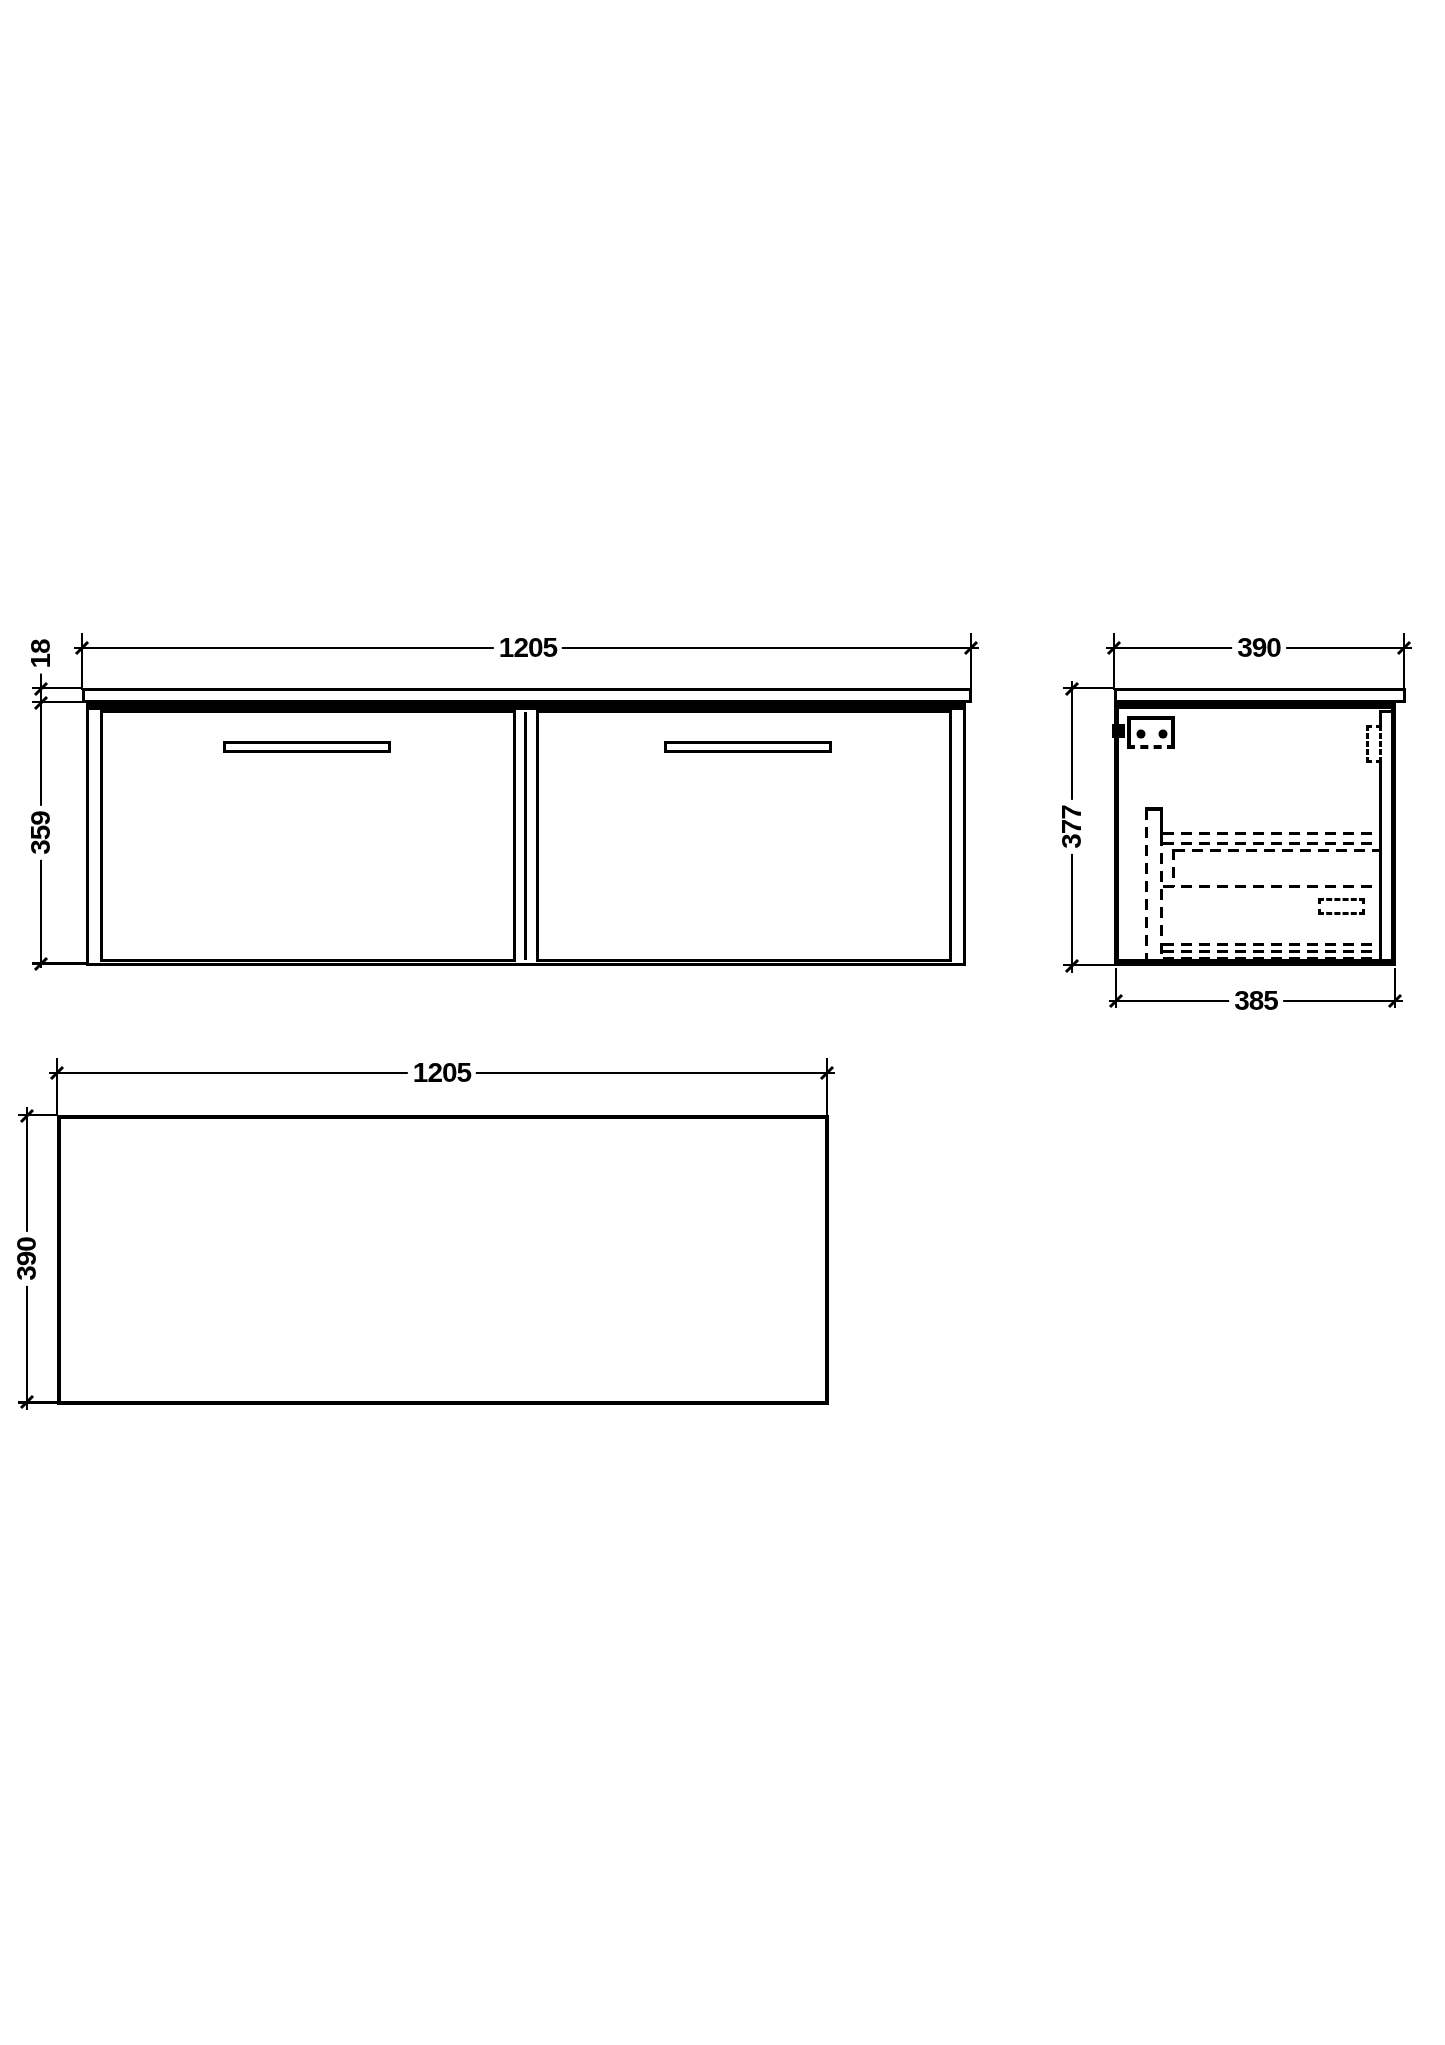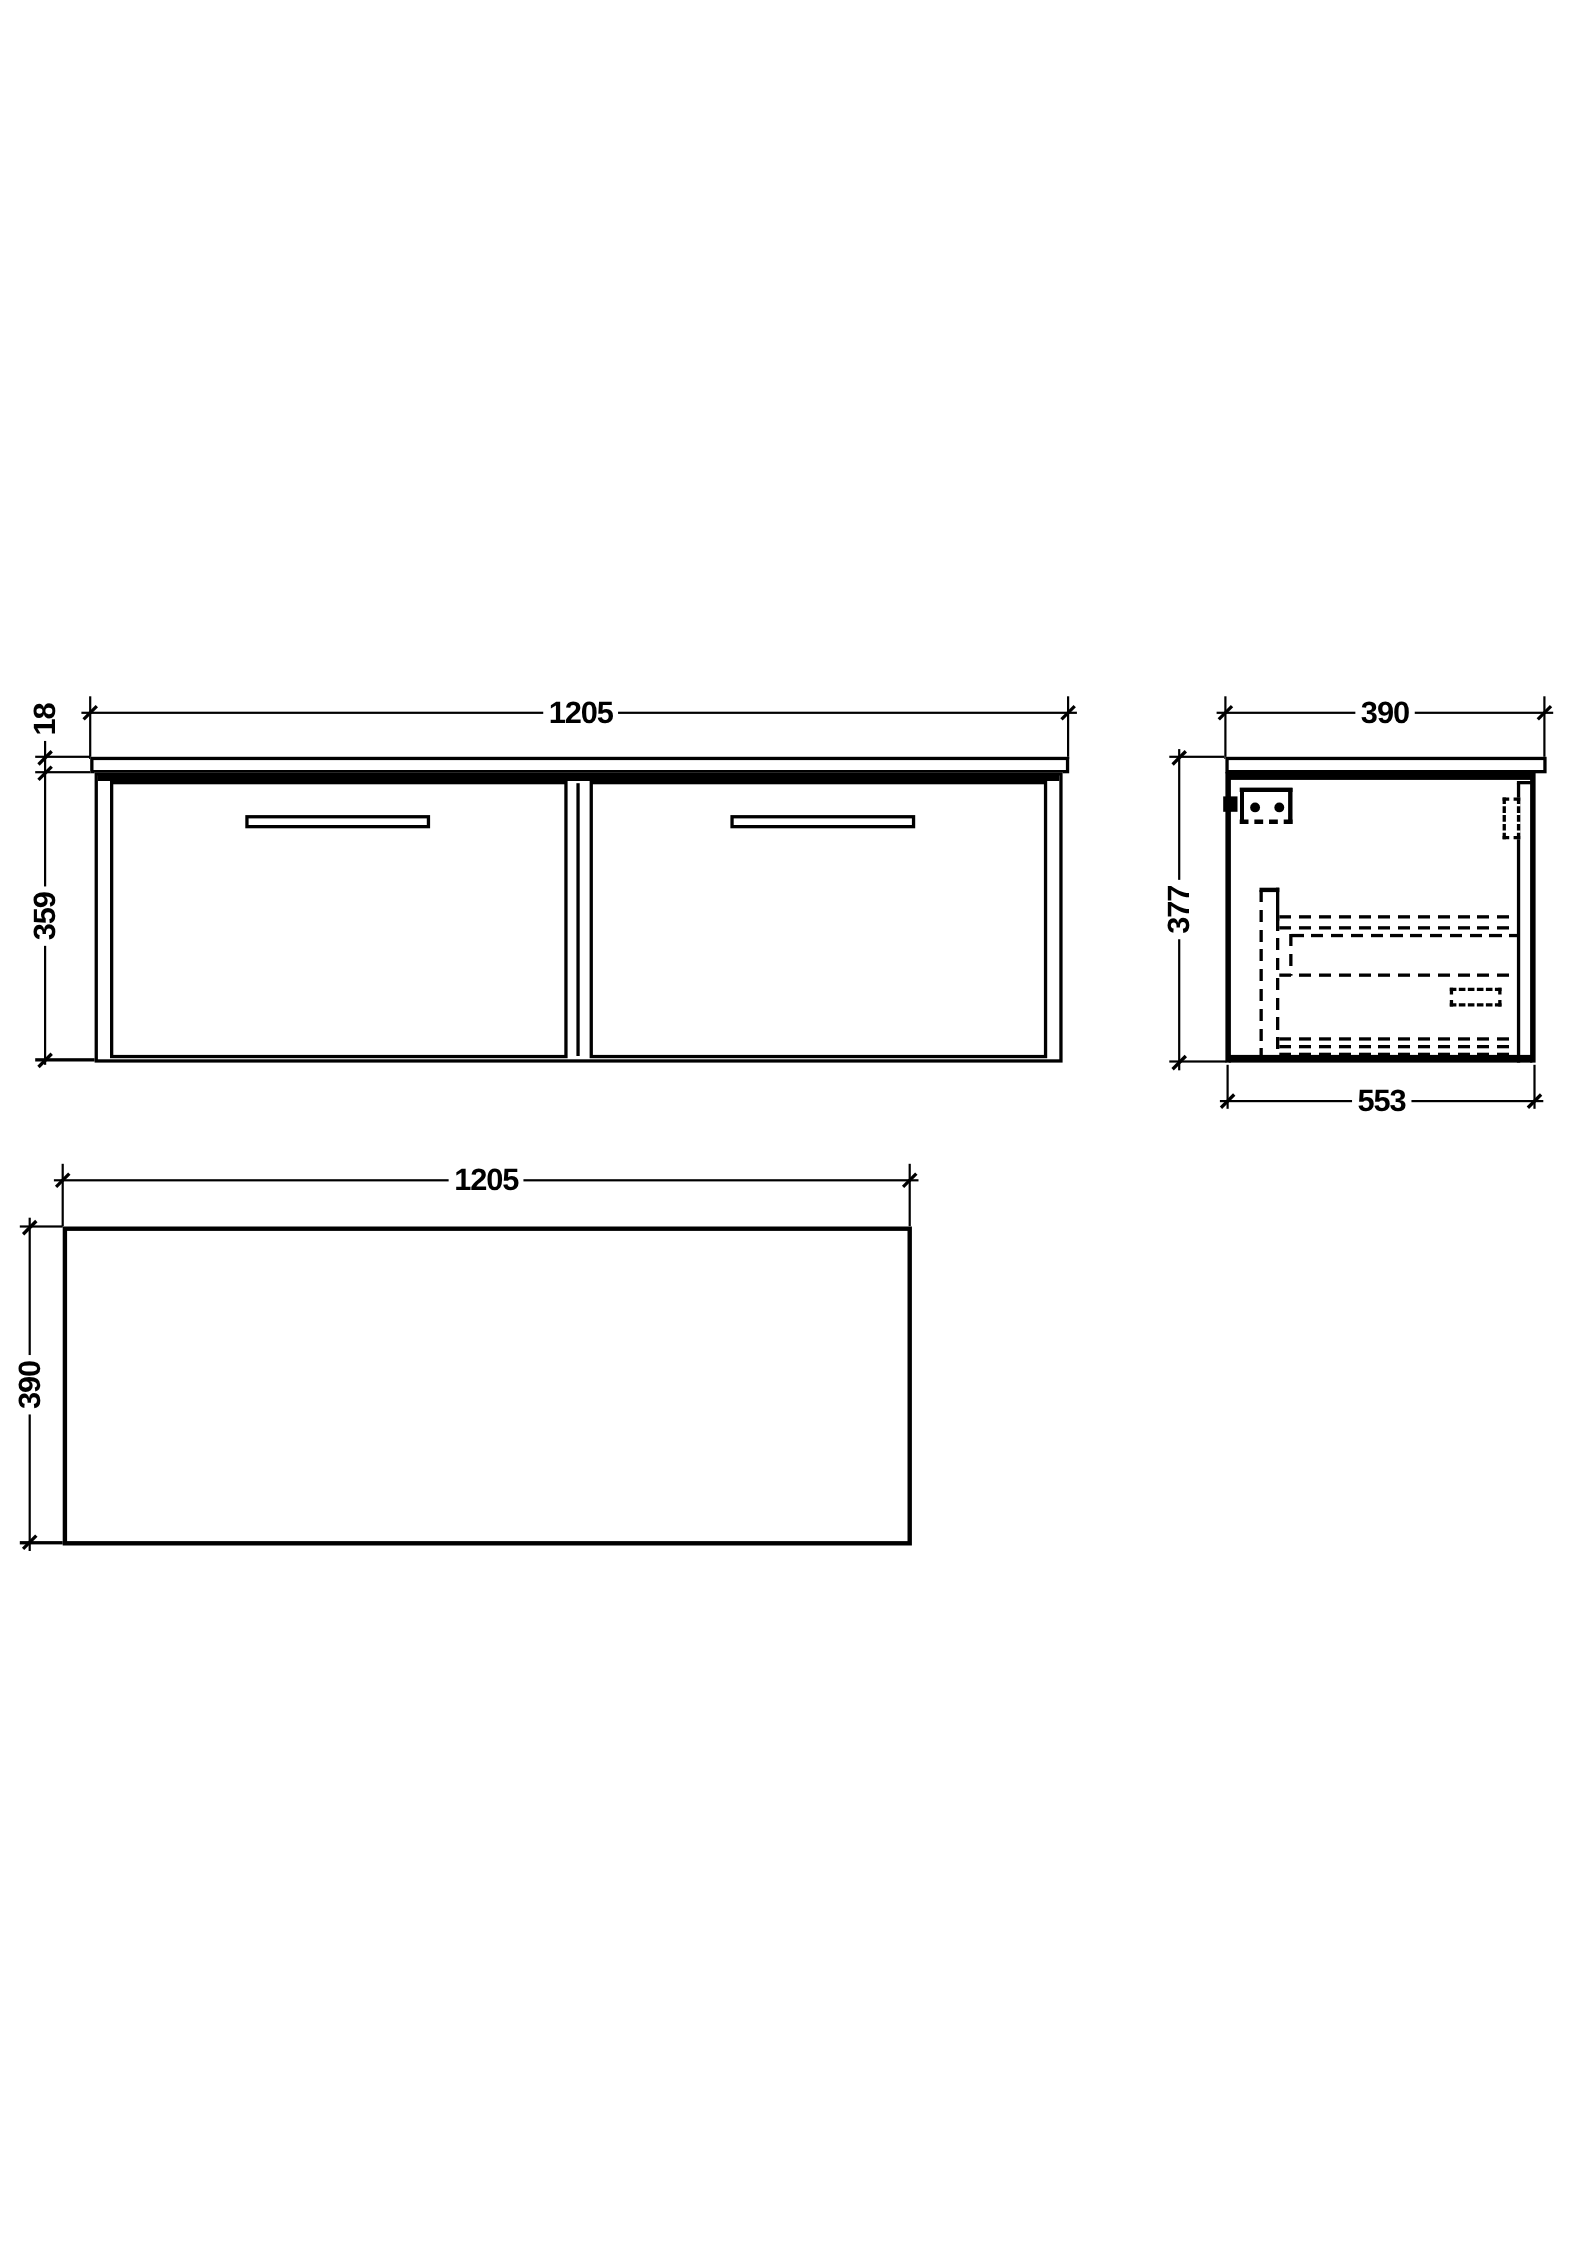--- a/index.html
+++ b/index.html
@@ -110,21 +110,21 @@
     <div class="ln" style="left:1063px;top:964px;width:52px;height:2px"></div>
 
     <div class="ln" style="left:1115px;top:968px;width:2px;height:40px"></div>
     <div class="ln" style="left:1394px;top:968px;width:2px;height:40px"></div>
     <div class="ln" style="left:1109px;top:1000px;width:294px;height:2px"></div>
     <i class="tk" style="left:1116px;top:1001px"></i>
     <i class="tk" style="left:1395px;top:1001px"></i>
 
     <span class="dim" style="left:1259px;top:648px">390</span>
     <span class="dim v" style="left:1072px;top:827px">377</span>
-    <span class="dim" style="left:1256px;top:1001px">553</span>
+    <span class="dim" style="left:1256px;top:1001px">385</span>
   </div>
 
   <div class="view">
 
     <div class="ln" style="left:56px;top:1058px;width:2px;height:57px"></div>
     <div class="ln" style="left:826px;top:1058px;width:2px;height:57px"></div>
     <div class="ln" style="left:49px;top:1072px;width:786px;height:2px"></div>
     <i class="tk" style="left:57px;top:1073px"></i>
     <i class="tk" style="left:827px;top:1073px"></i>
 

